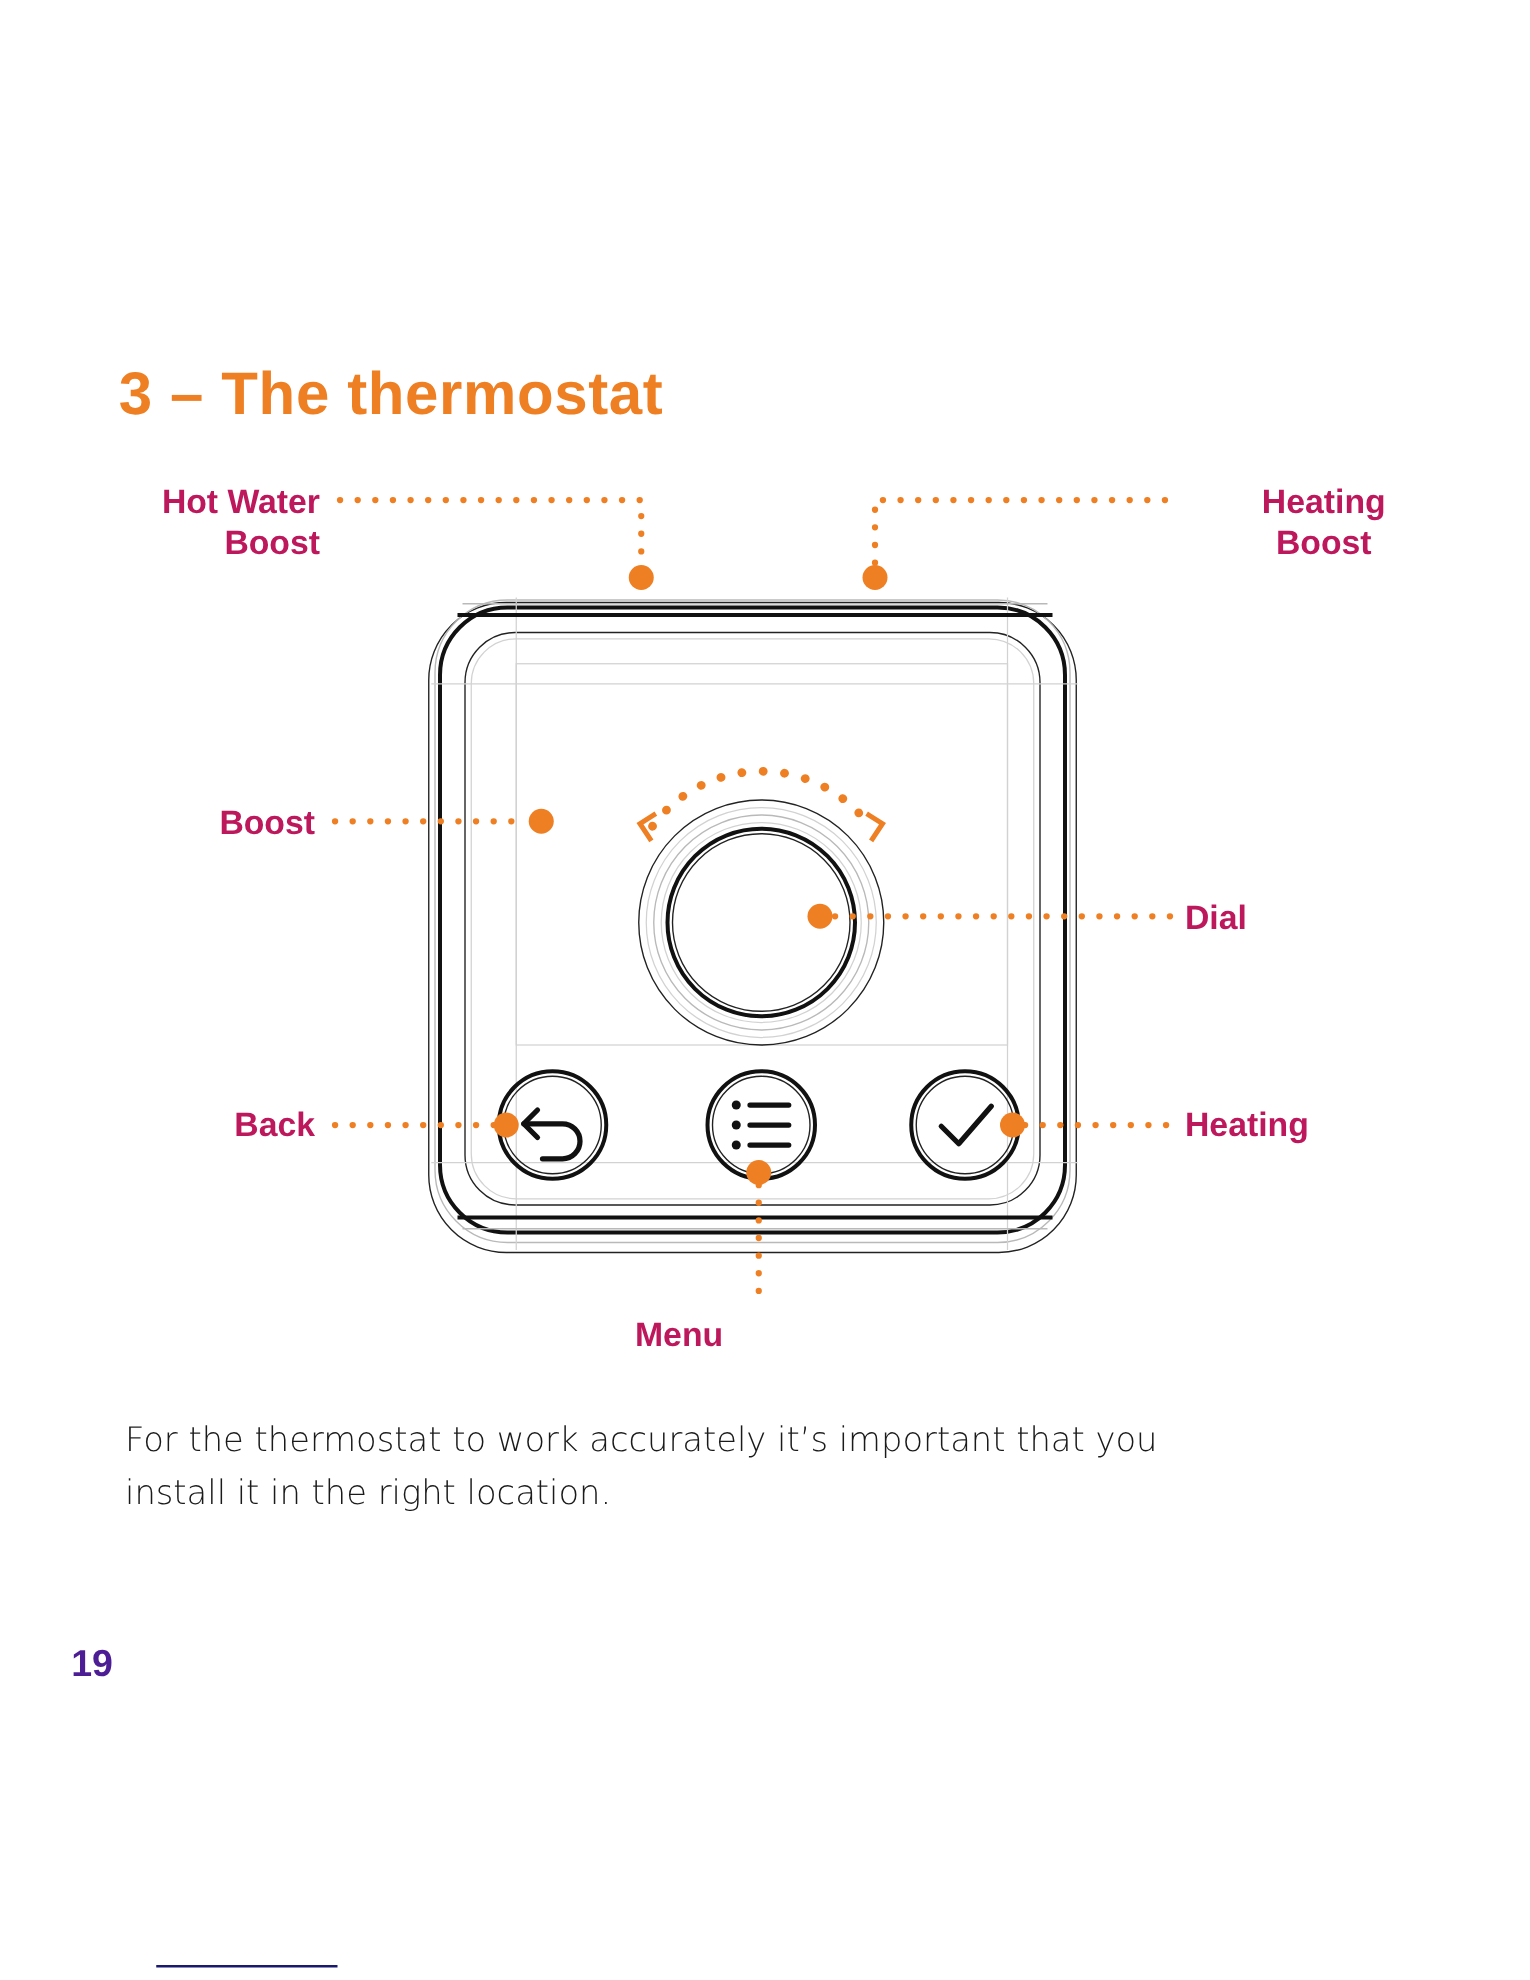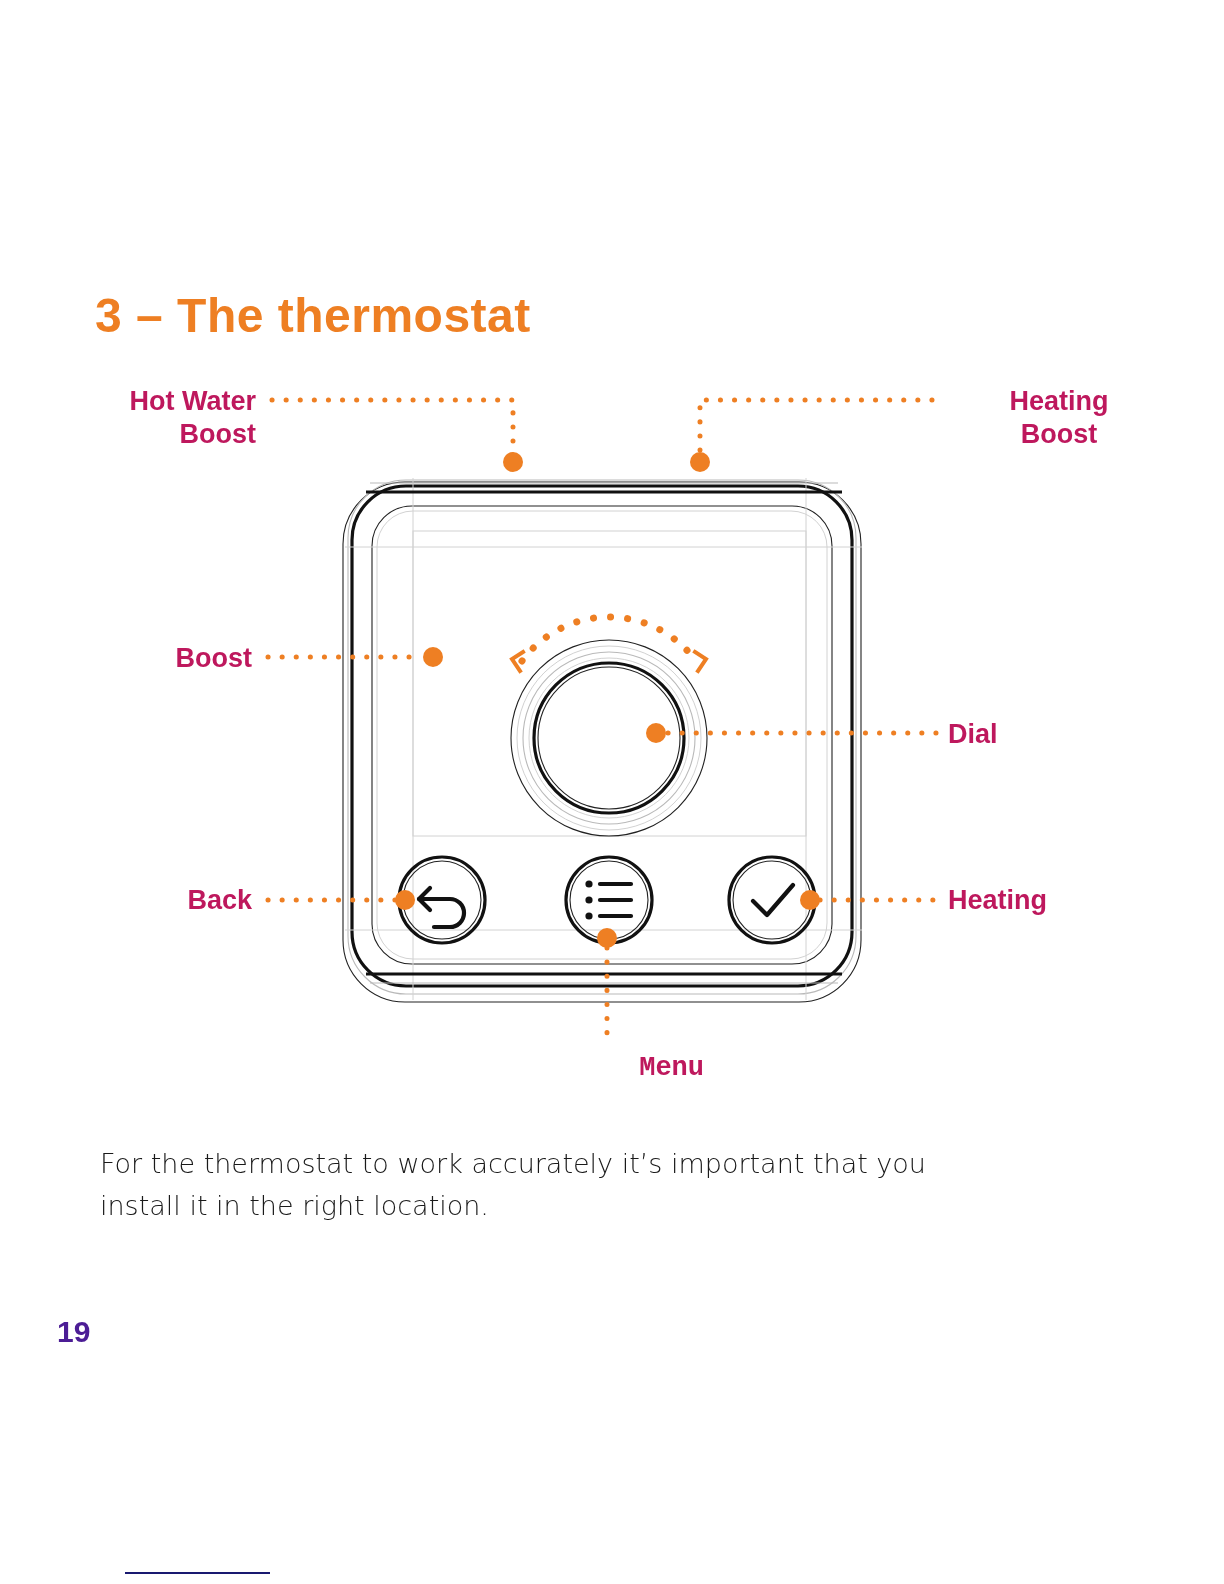--- a/index.html
+++ b/index.html
@@ -47,34 +47,33 @@
     line-height: 33px;
     white-space: pre-line;
   }
 
   #label-hotwater { left: 40px;  top: 385px;  width: 216px; text-align: right; }
   #label-heating  { left: 944px; top: 385px;  width: 230px; text-align: center; }
   #label-screen   { left: 40px;  top: 642px;  width: 212px; text-align: right; }
   #label-dial     { left: 948px; top: 718px;  width: 200px; text-align: left; }
   #label-back     { left: 40px;  top: 884px;  width: 212px; text-align: right; }
   #label-confirm  { left: 948px; top: 884px;  width: 230px; text-align: left; }
-  #label-menu     { left: 508px; top: 1052px; width: 196px; text-align: right; font-family: Liberation Mono, monospace; }
+  #label-menu     { left: 508px; top: 1052px; width: 196px; text-align: left; }
 
   
   #body-text {
     position: absolute;
     left: 100px;
     top: 1132px;
     width: 900px;
     font-size: 27px;
     line-height: 42px;
     color: #1a1a1a;
     font-family: "DejaVu Sans", sans-serif;
     font-weight: 300;
-    margin-top: 11px;
   }
 
   
   #page-number {
     position: absolute;
     left: 57px;
     top: 1315px;
     font-size: 30px;
     font-weight: bold;
     color: #4c1d95;

